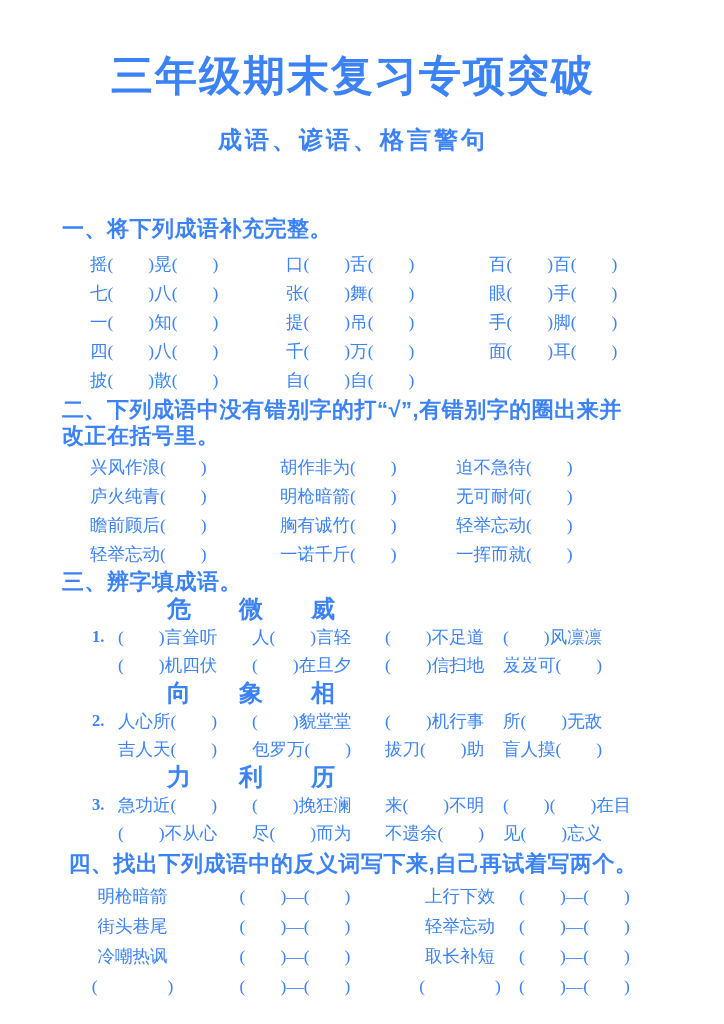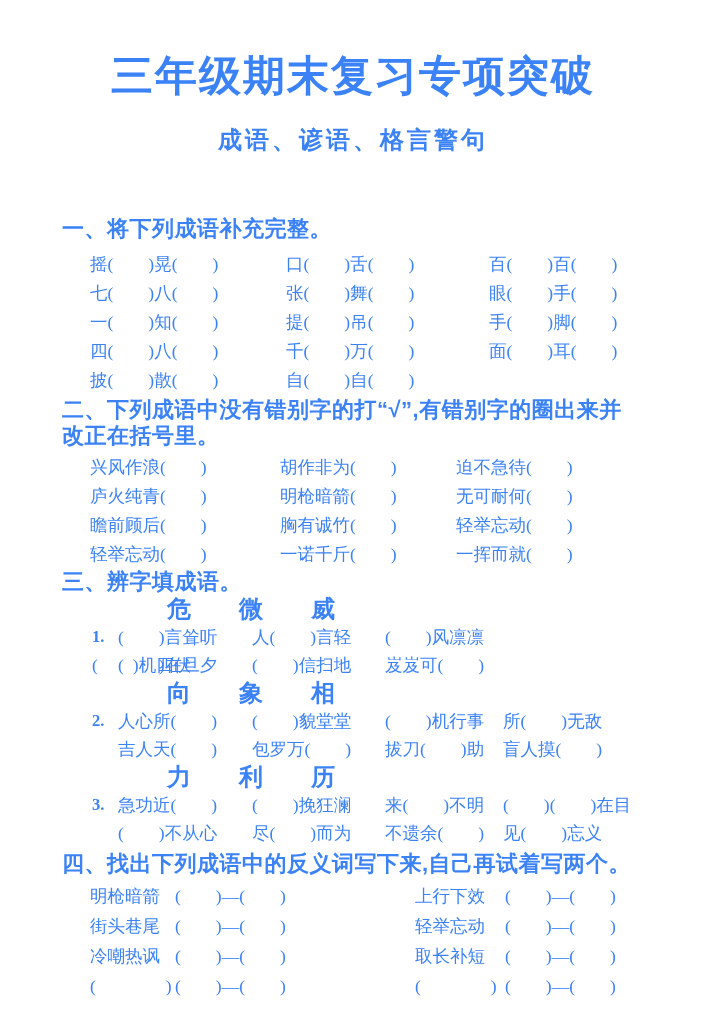--- a/index.html
+++ b/index.html
@@ -41,21 +41,21 @@
   .sec-head {
     font-family: "Liberation Sans", "DejaVu Sans", sans-serif;
     font-weight: 700;
     font-size: 22px;
     line-height: 26px;
     letter-spacing: 0.5px;
   }
   .sec1 { margin-top: 56px; }
   .sec2 { margin-top: 2px; }
   .sec3 { margin-top: 0px; }
-  .sec4 { margin-top: 4px; }
+  .sec4 { margin-top: 4px; text-align: center; }
   .cell {
     font-size: 17.5px;
     white-space: nowrap;
   }
   .g3a {
     display: grid;
     grid-template-columns: 196px 203px 1fr;
     line-height: 29px;
     margin-left: 28px;
     margin-top: 8px;
@@ -139,20 +139,21 @@
 
   <div class="section sec3">
     <div class="sec-head">三、辨字填成语。</div>
 
     <div class="group">
       <div class="chars">危　　微　　威</div>
       <div class="g5">
         <span class="num">1.</span>
         <span class="cell">(　　)言耸听</span>
         <span class="cell">人(　　)言轻</span>
+        <span class="cell">(　　)不足道</span>
         <span class="cell">(　　)风凛凛</span>
         <span class="num"></span>
         <span class="cell">(　　)机四伏</span>
         <span class="cell">(　　)在旦夕</span>
         <span class="cell">(　　)信扫地</span>
         <span class="cell">岌岌可(　　)</span>
       </div>
     </div>
 
     <div class="group">

